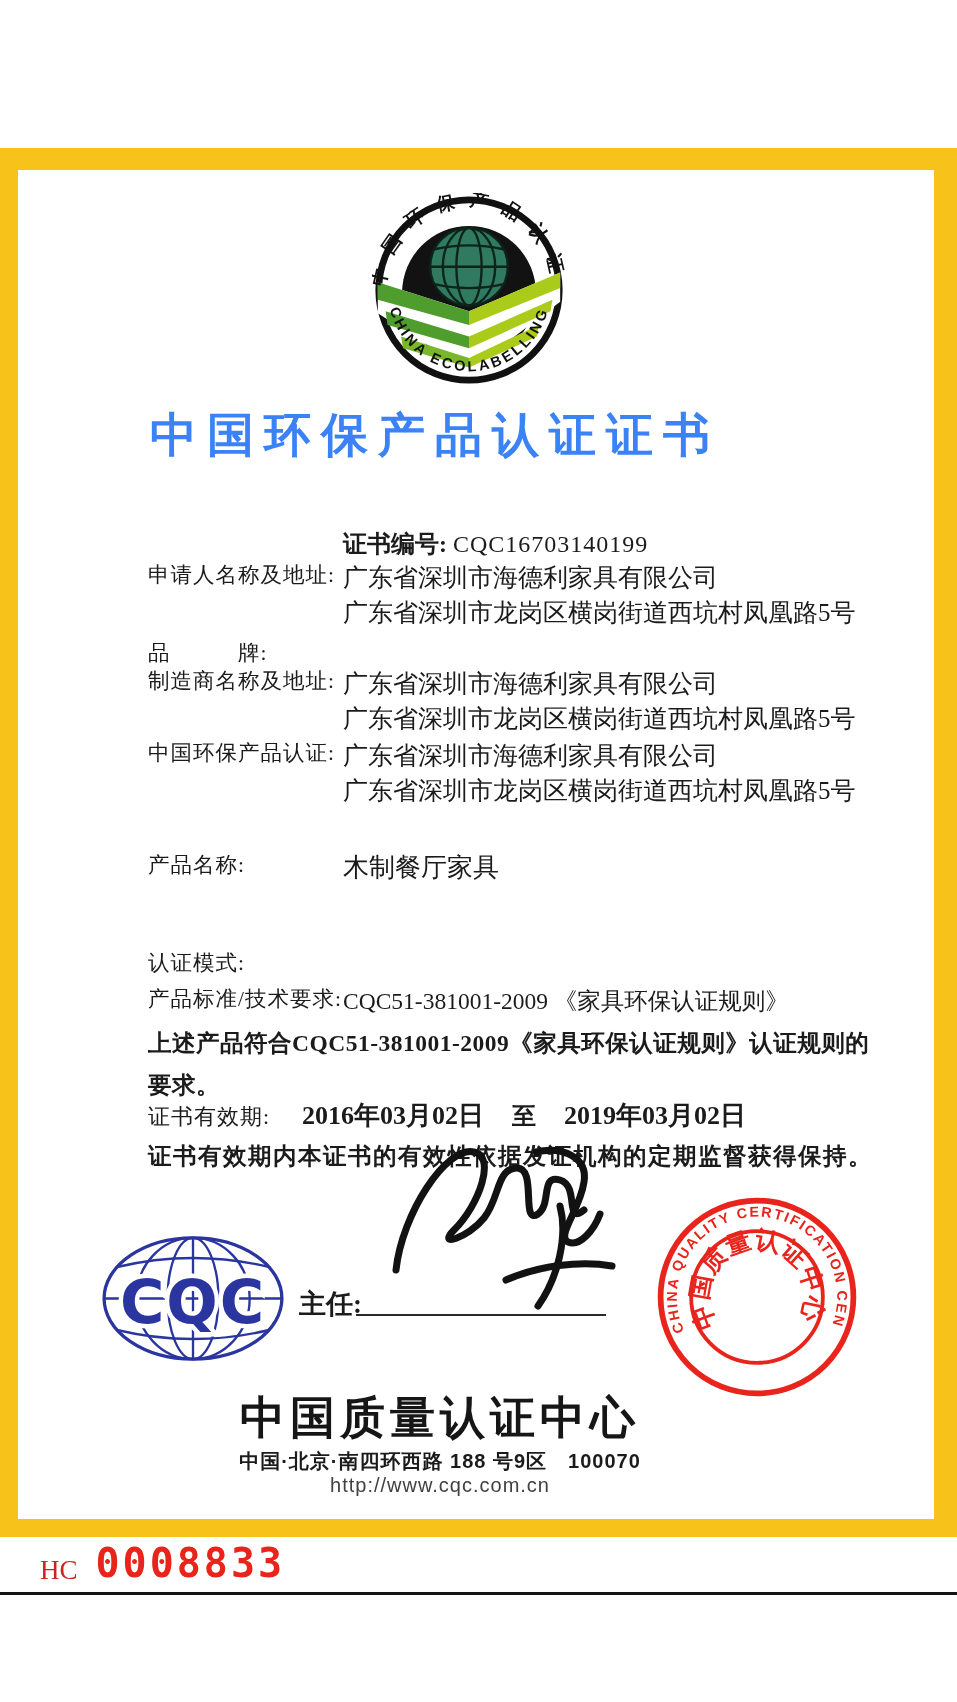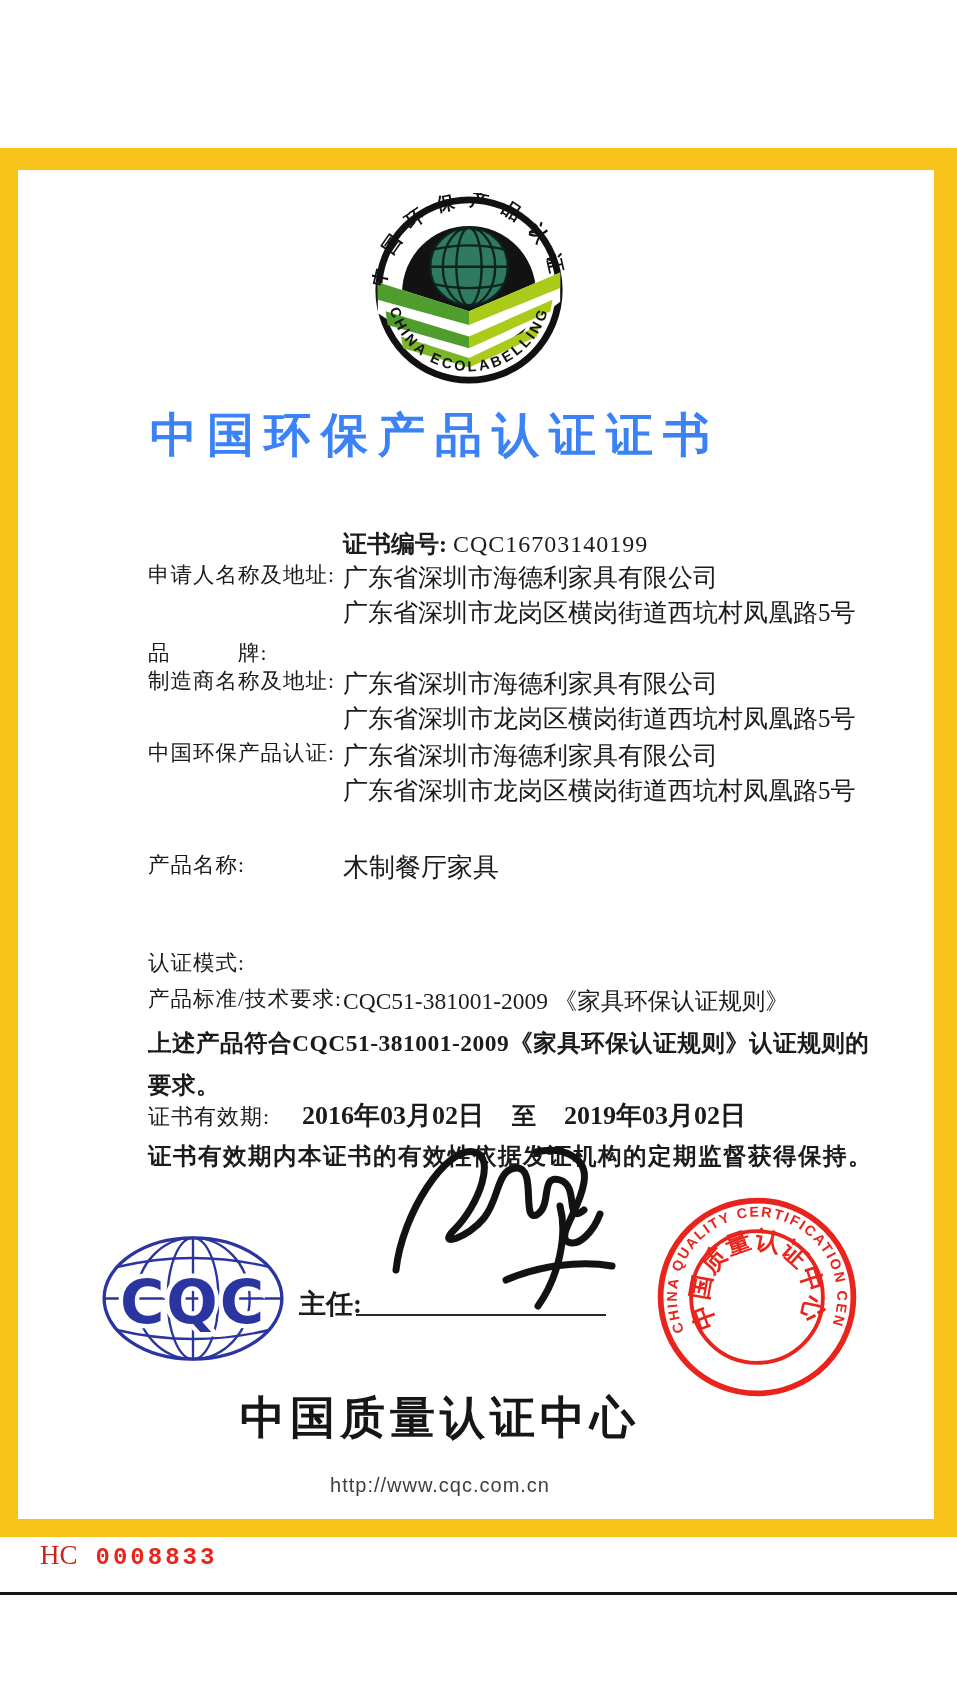--- a/index.html
+++ b/index.html
@@ -41,21 +41,21 @@
   .signature{position:absolute;left:388px;top:1118px;width:230px;height:200px;}
   .stamp{position:absolute;left:652px;top:1192px;width:210px;height:210px;}
   .issuer-name{position:absolute;left:130px;top:1388px;width:620px;text-align:center;
                font-size:45px;font-weight:bold;letter-spacing:5px;color:#161616;white-space:nowrap;}
   .issuer-addr{position:absolute;left:130px;top:1448px;width:620px;text-align:center;
                font-size:20px;font-weight:700;letter-spacing:1px;}
   .issuer-url{position:absolute;left:130px;top:1474px;width:620px;text-align:center;
               font-size:20px;color:#404040;letter-spacing:1px;}
   .serial{position:absolute;left:40px;top:1540px;display:flex;align-items:flex-end;}
   .serial .pfx{font-size:27px;color:#C9251C;margin-right:18px;}
-  .serial .num{font-size:24px;font-weight:bold;color:#E8241B;letter-spacing:3px;font-family:Liberation Mono, monospace;}
+  .serial .num{font-size:40px;font-weight:bold;color:#E8241B;letter-spacing:3px;}
   .scan-edge{position:absolute;left:0;top:1592px;width:957px;height:3px;background:#141414;}
 </style>
 </head>
 <body>
 
 <div class="page">
 
   <div class="frame"></div>
 
   <svg class="eco-logo" viewBox="0 0 200 200">
@@ -191,20 +191,21 @@
     <circle cx="110" cy="110" r="69" fill="none" stroke="#E8241C" stroke-width="4"></circle>
     <text font-size="15" font-weight="bold" fill="#E8241C" letter-spacing="3" style="font-family:'Liberation Sans',sans-serif">
       <textPath href="#stampOuter" textLength="368" lengthAdjust="spacing">CHINA  QUALITY  CERTIFICATION  CENTRE</textPath>
     </text>
     <text font-size="26" font-weight="bold" fill="#E8241C" style="font-family:'Liberation Serif',serif">
       <textPath href="#stampInner" textLength="215" lengthAdjust="spacing">中国质量认证中心</textPath>
     </text>
   </svg>
 
   <div class="issuer-name">中国质量认证中心</div>
+  <div class="issuer-addr sans">中国·北京·南四环西路 188 号9区　100070</div>
   <div class="issuer-url sans">http://www.cqc.com.cn</div>
 
   <div class="serial">
     <span class="pfx serif">HC</span>
     <span class="num mono">0008833</span>
   </div>
 
   <div class="scan-edge"></div>
 
 </div>

